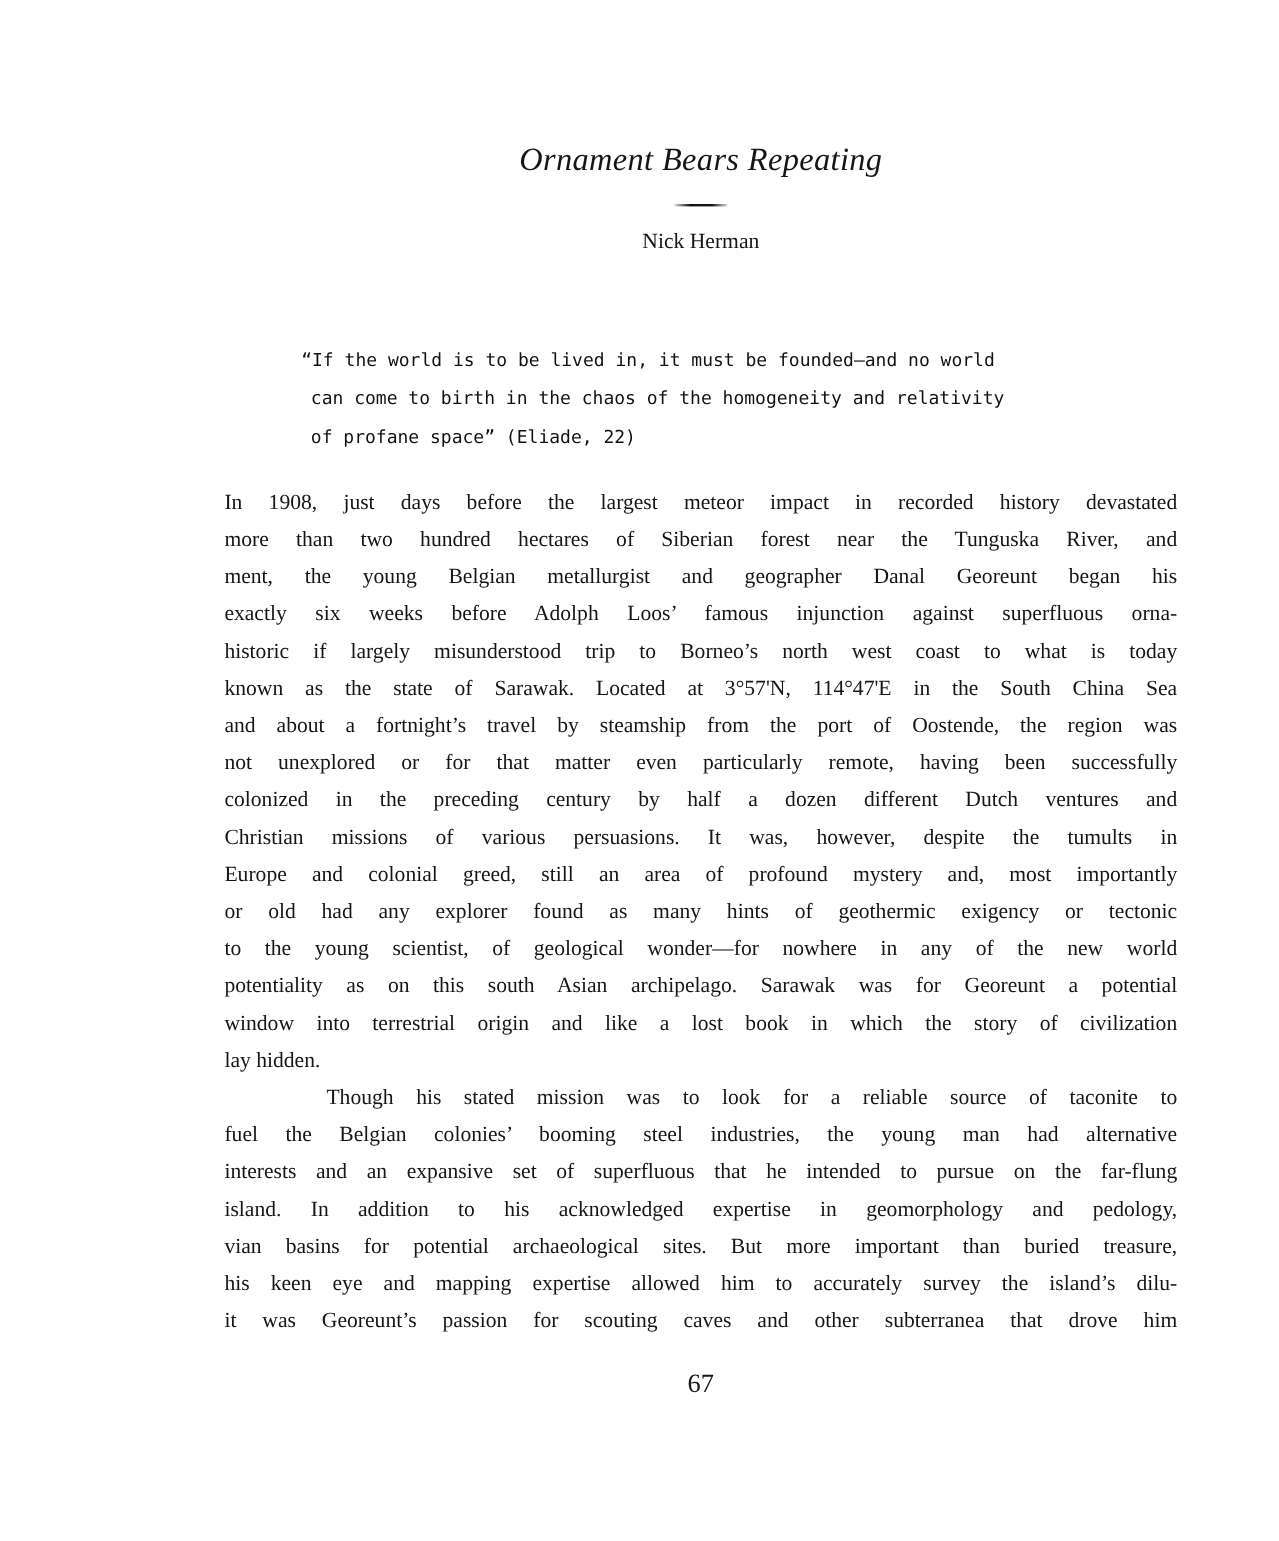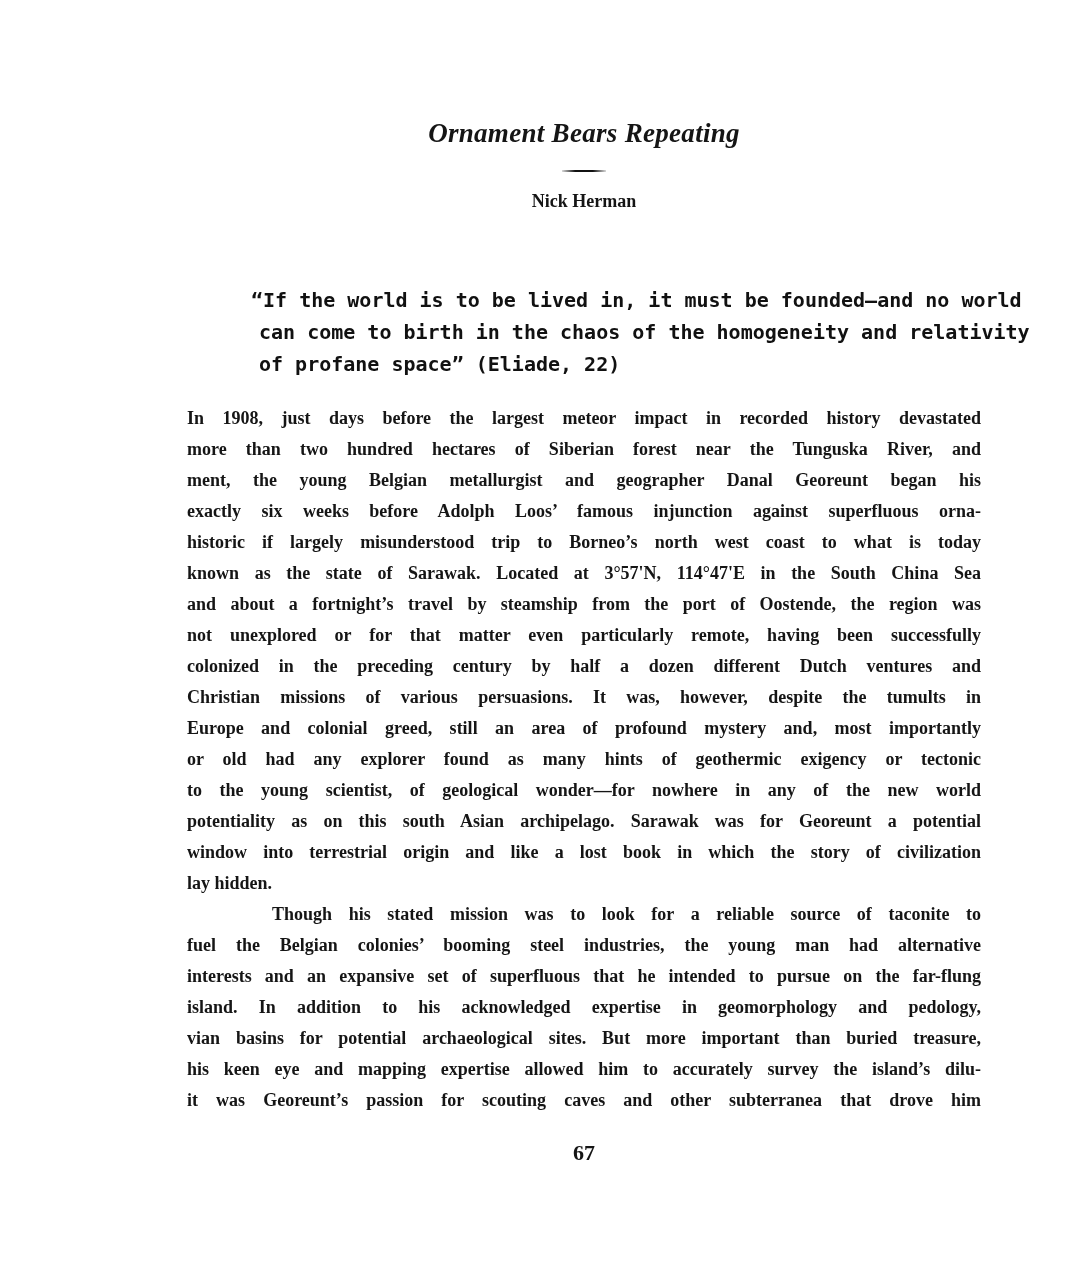--- a/index.html
+++ b/index.html
@@ -1,33 +1,33 @@
 <!DOCTYPE html>
 <html><head>
 <meta charset="utf-8">
 <style>
   html, body { margin: 0; padding: 0; background: #ffffff; }
   body { width: 1066px; height: 1284px; position: relative; overflow: hidden; color: #111111; }
-  .page { position: absolute; left: 0; top: 0; width: 1066px; height: 1284px; font-weight: bold; }
+  .page { position: absolute; left: 0; top: 0; width: 1066px; height: 1284px; }
   .title {
     position: absolute; left: 0; width: 1168px; top: 118px; text-align: center;
     font-family: "Liberation Serif", "DejaVu Serif", serif; font-style: italic;
     font-size: 27px; letter-spacing: 0.3px; color: #151515;
   }
   .rule {
     position: absolute; left: 562px; top: 170px; width: 44px; height: 2px;
     background: linear-gradient(to right, rgba(0,0,0,0.15), #111 30%, #111 70%, rgba(0,0,0,0.15));
   }
   .author {
     position: absolute; left: 0; width: 1168px; top: 191px; text-align: center;
     font-family: "Liberation Serif", "DejaVu Serif", serif; font-size: 18px; color: #151515;
   }
   .epigraph {
     position: absolute; left: 251px; top: 284px; width: 680px;
-    font-family: "DejaVu Sans Mono", "Liberation Mono", monospace; font-size: 20px;
+    font-family: "DejaVu Sans Mono", "Liberation Mono", monospace; font-size: 15px;
     line-height: 32px; color: #111;
   }
   .epigraph .line { display: block; white-space: pre; }
   .epigraph .line.indent { padding-left: 8px; }
   .body {
     position: absolute; left: 187px; top: 403px; width: 794px;
     font-family: "Liberation Serif", "DejaVu Serif", serif; font-size: 18px;
     line-height: 31px; color: #151515;
   }
   .body .line { display: block; white-space: nowrap; text-align: justify; text-align-last: justify; height: 31px; }

